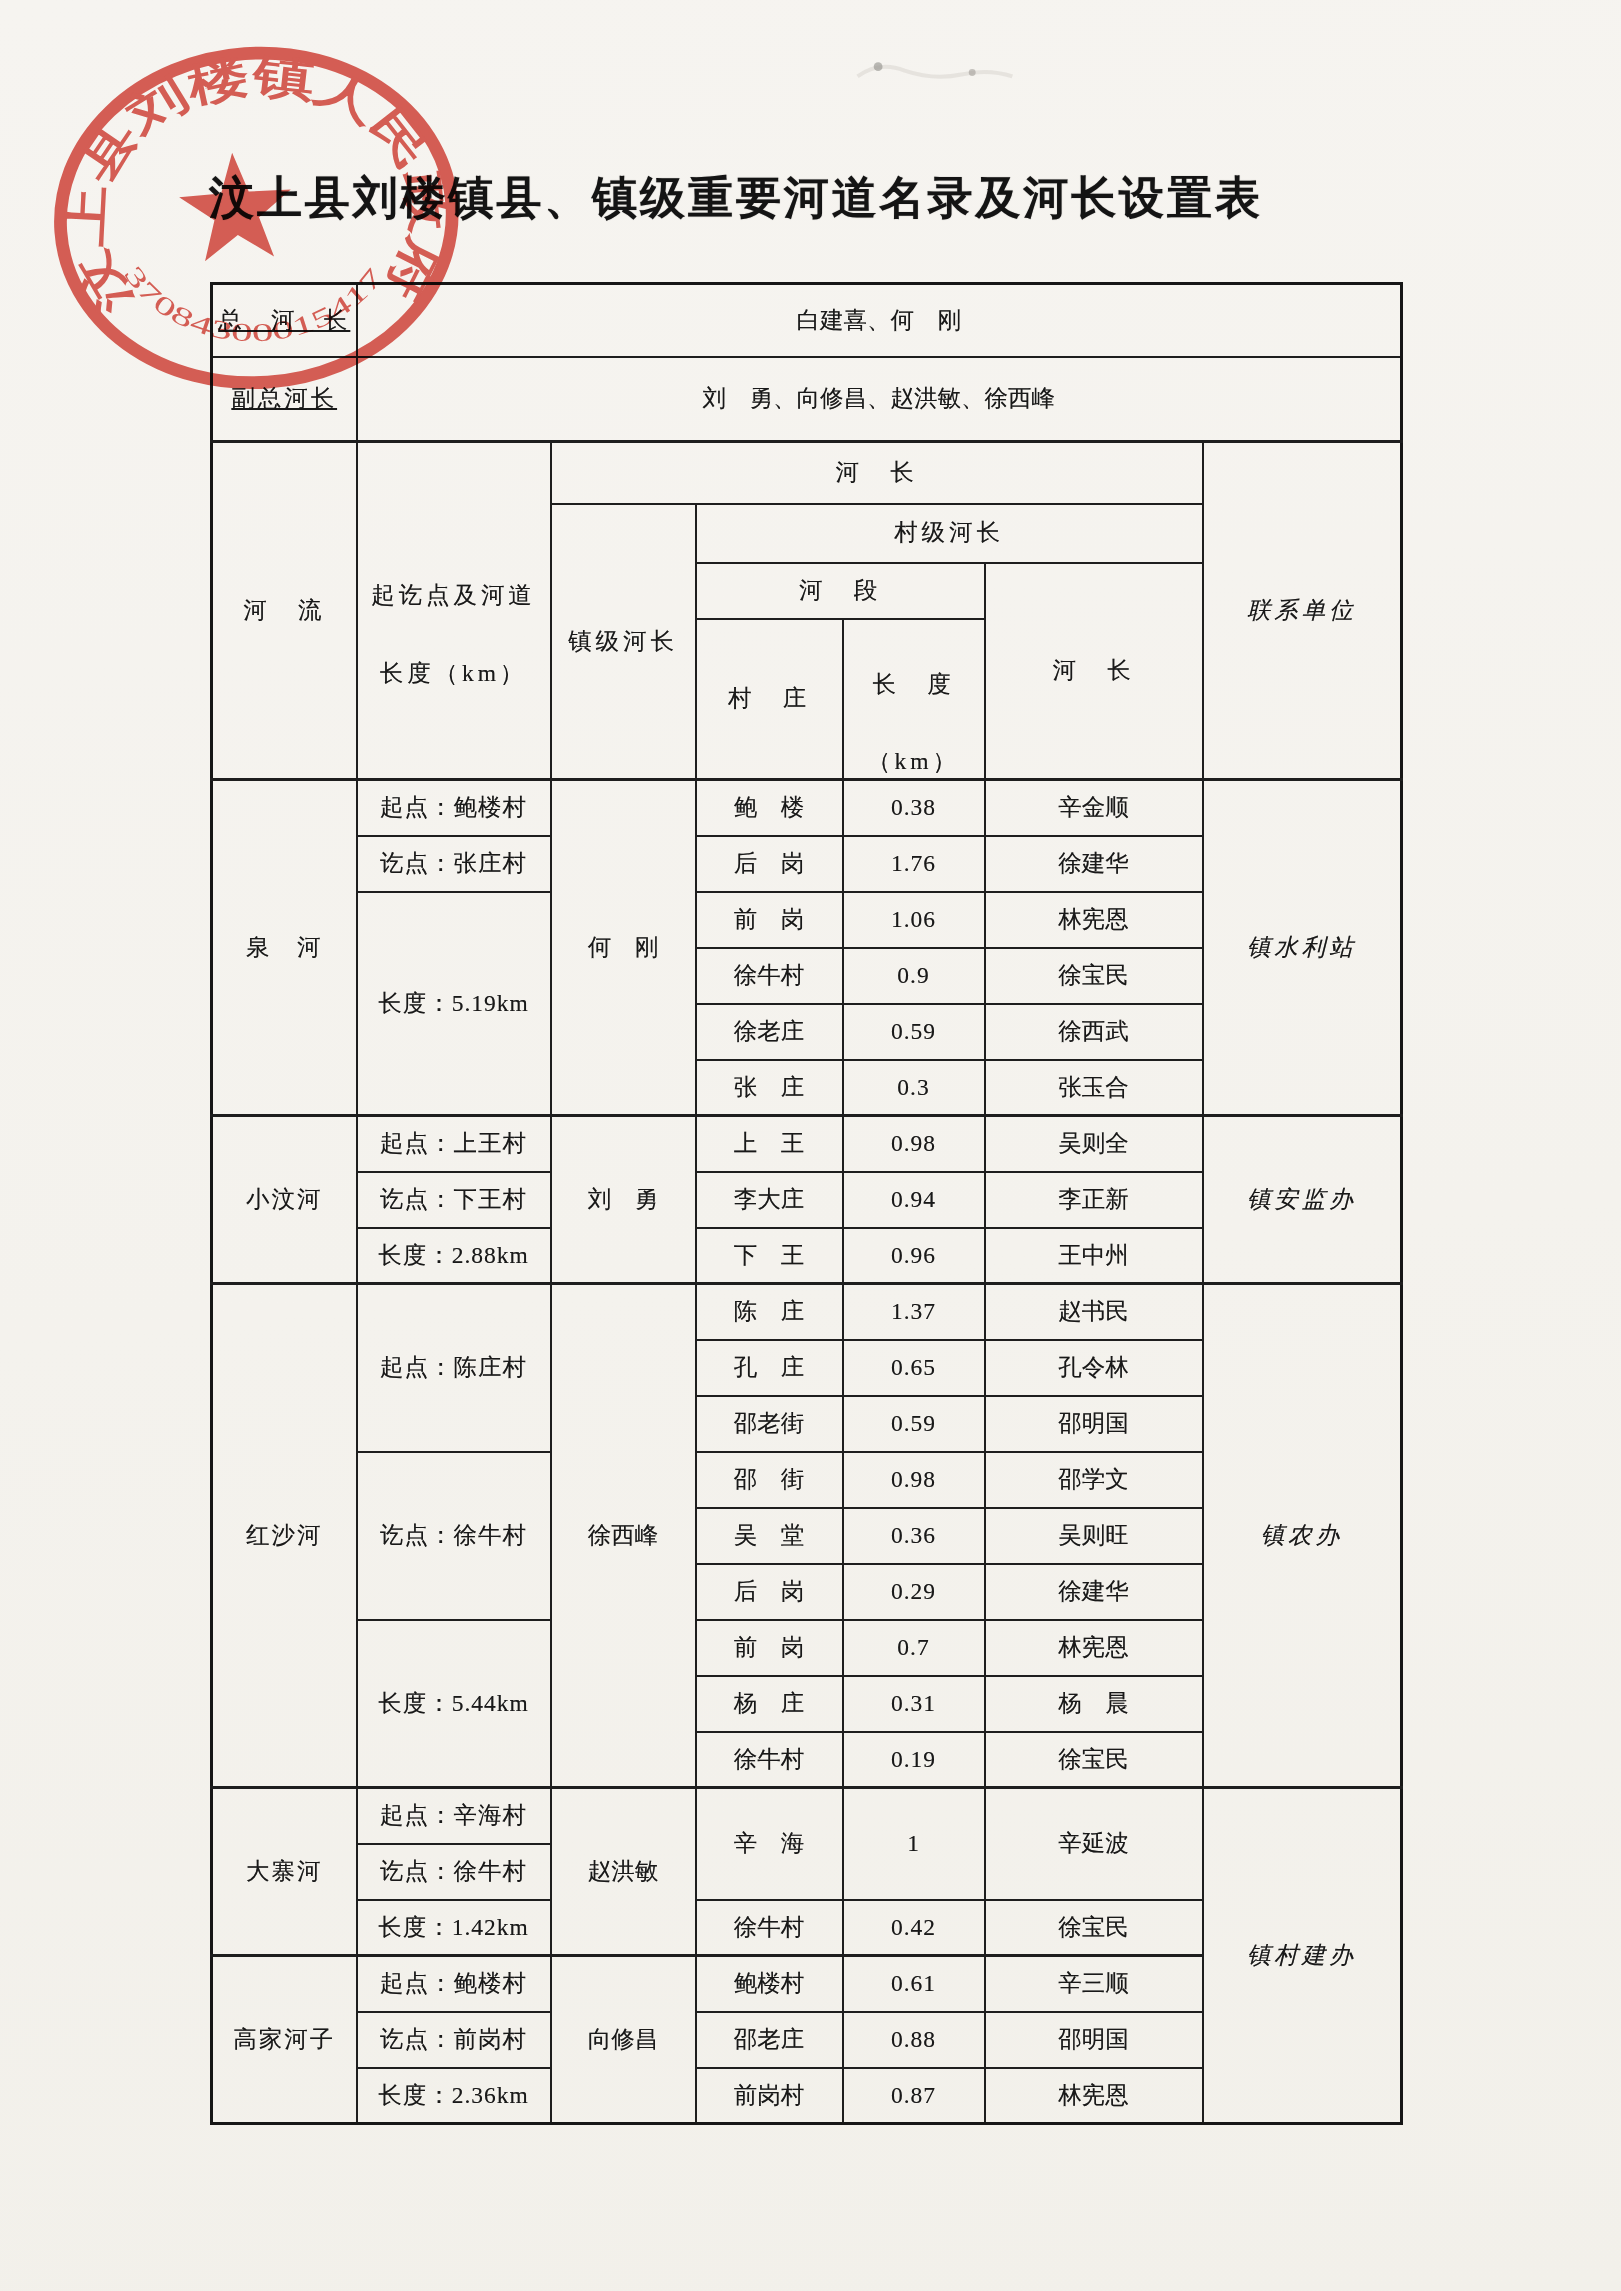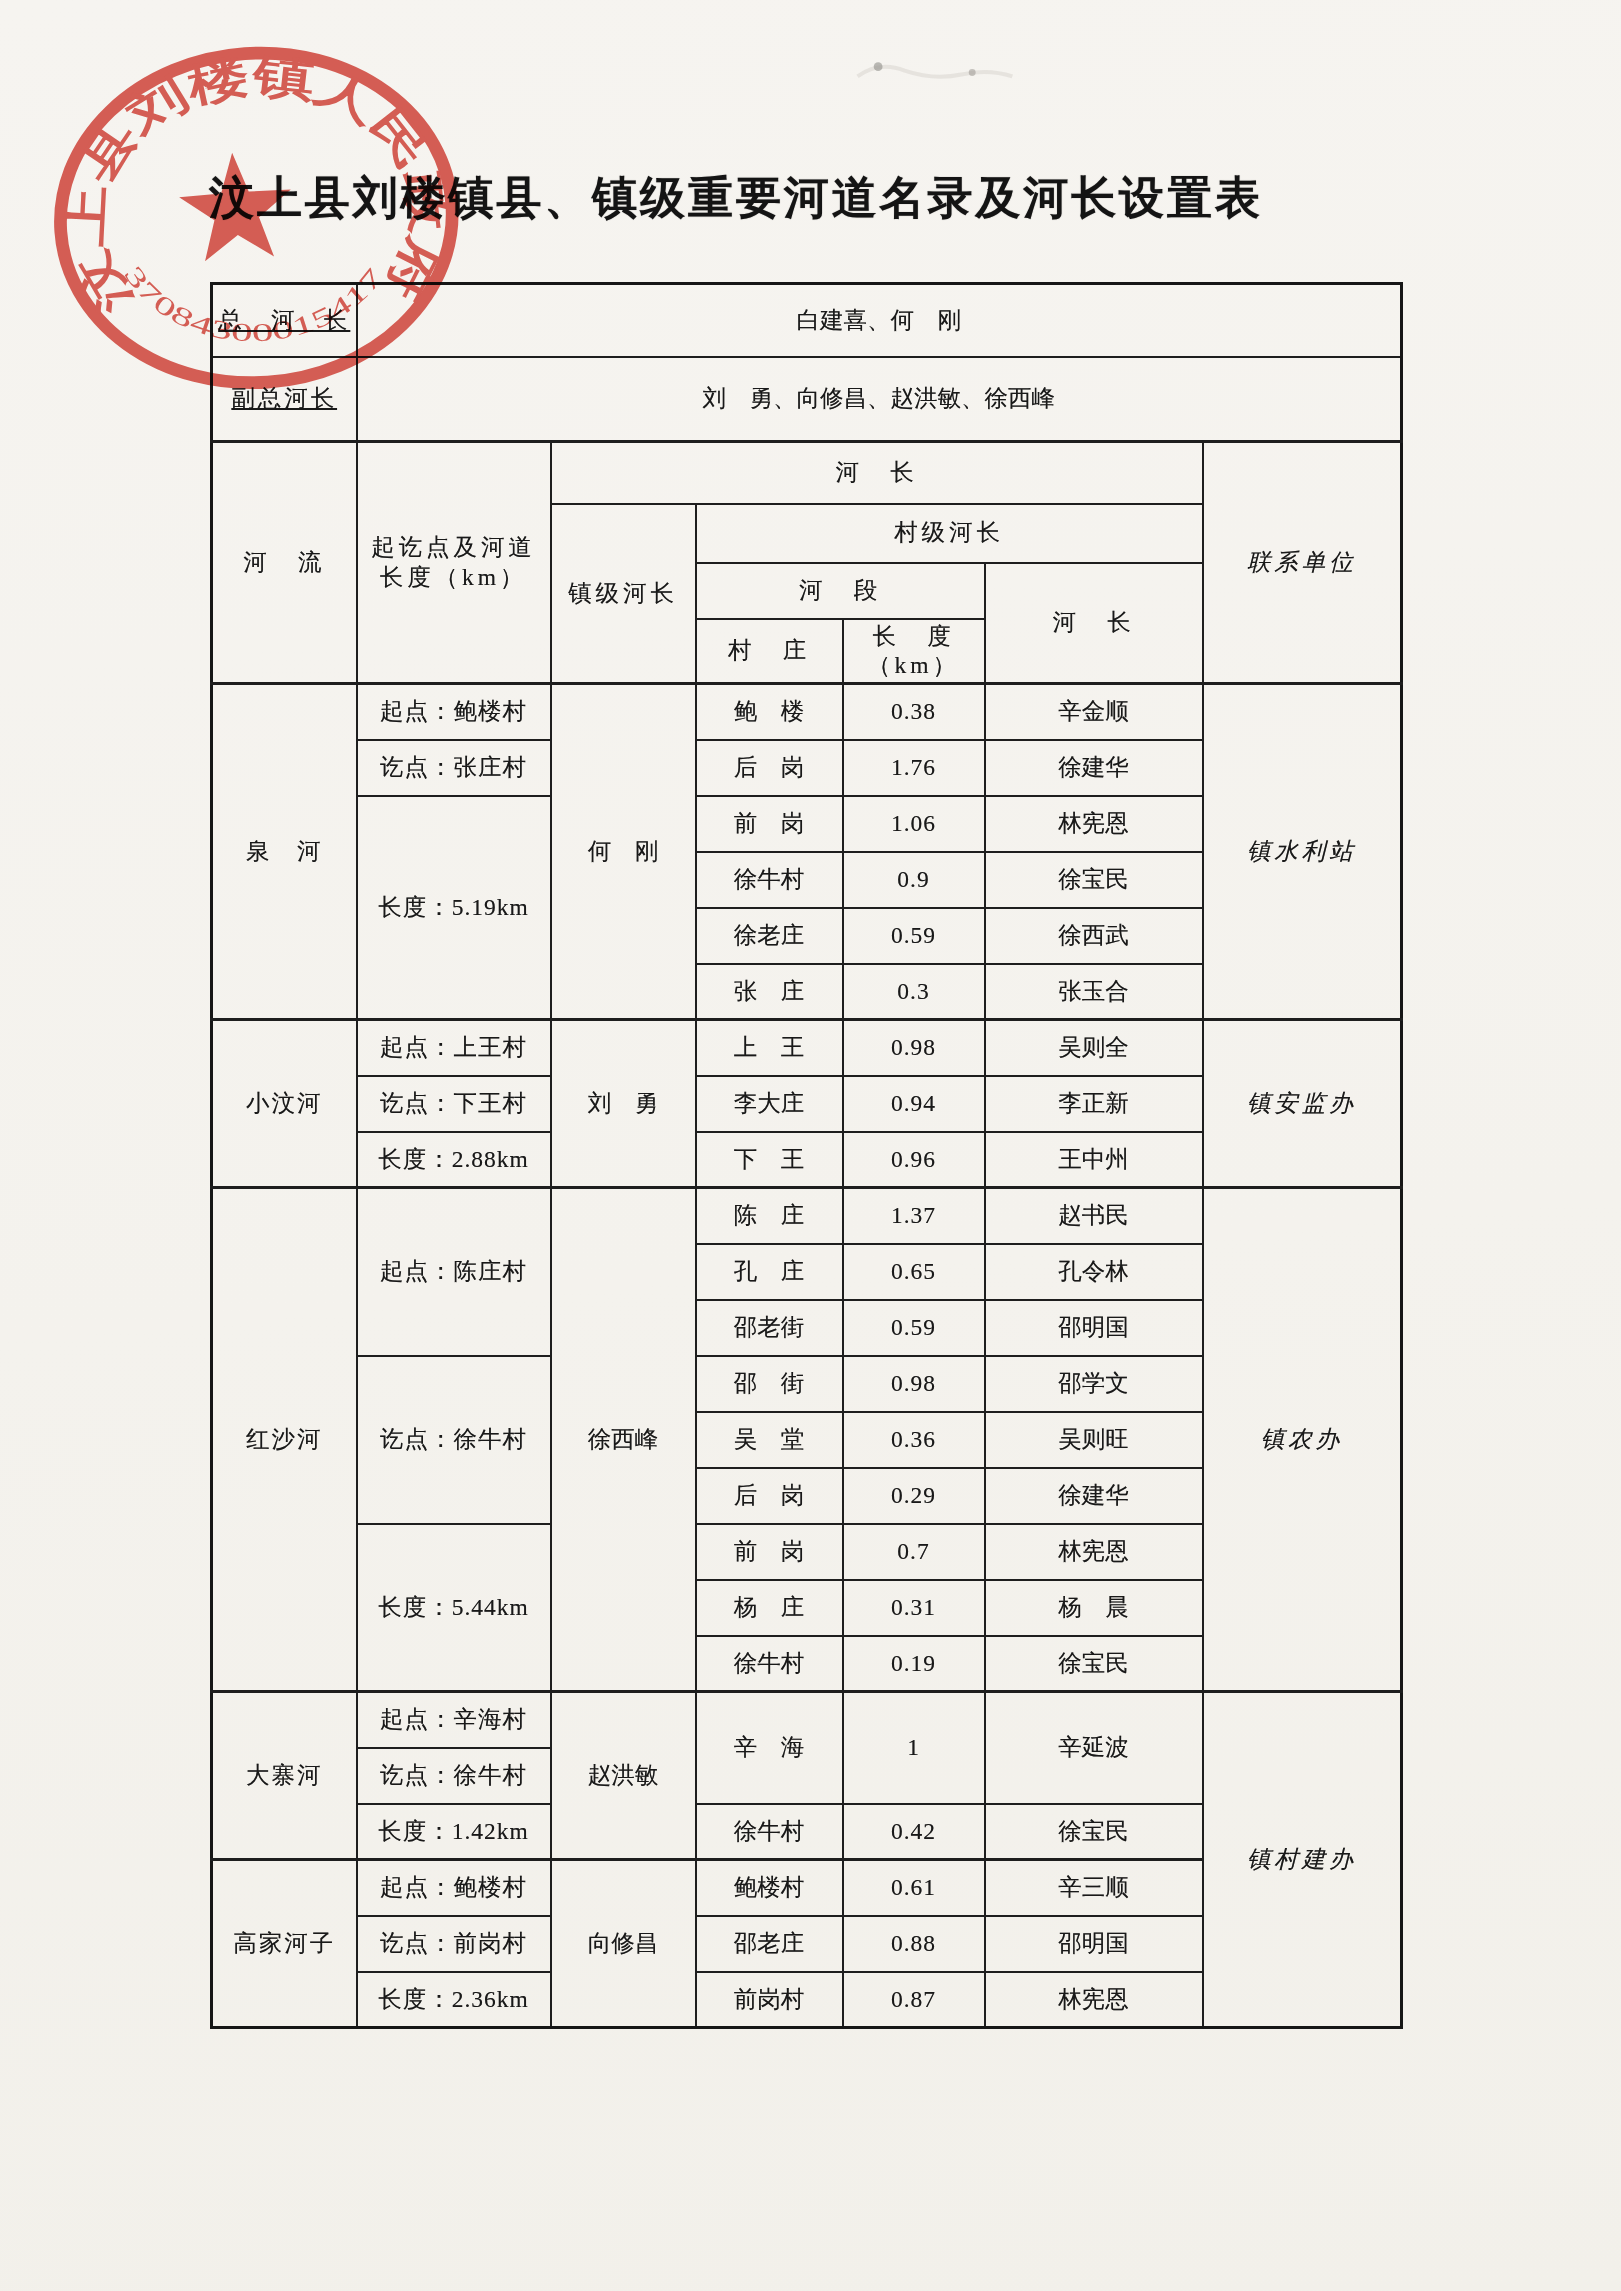--- a/index.html
+++ b/index.html
@@ -51,21 +51,21 @@
   tr.h3{height:56px;}
   tr.h4{height:55px;}
   tr.d{height:56px;}
   tr.sec>td{border-top-width:3.9px;}
   td.lbl{letter-spacing:2.9px;text-decoration:underline;}
   td.hdr{letter-spacing:3.9px;}
   td.num{font-size:24.5px;letter-spacing:1px;}
   td.origin{font-size:22.5px;letter-spacing:1px;}
   td.contact{letter-spacing:3.9px;font-style:italic;}
   td.rname{letter-spacing:2px;}
-  .twoline span{display:block;}
+  .twoline span{display:block;margin-top:48px;}
 </style>
 </head>
 <body>
 
 <div class="page">
 
   <svg class="artifacts" width="1621" height="196" viewBox="0 0 1654 200">
     <path d="M875 78 q22 -16 48 -6 q30 10 58 4 q28 -6 52 2" stroke="#d8d5cf" stroke-width="4" fill="none" opacity="0.55"></path>
     <circle cx="896" cy="68" r="4.5" fill="#8f8d88" opacity="0.6"></circle>
     <circle cx="992" cy="74" r="3.5" fill="#9a9792" opacity="0.55"></circle>

